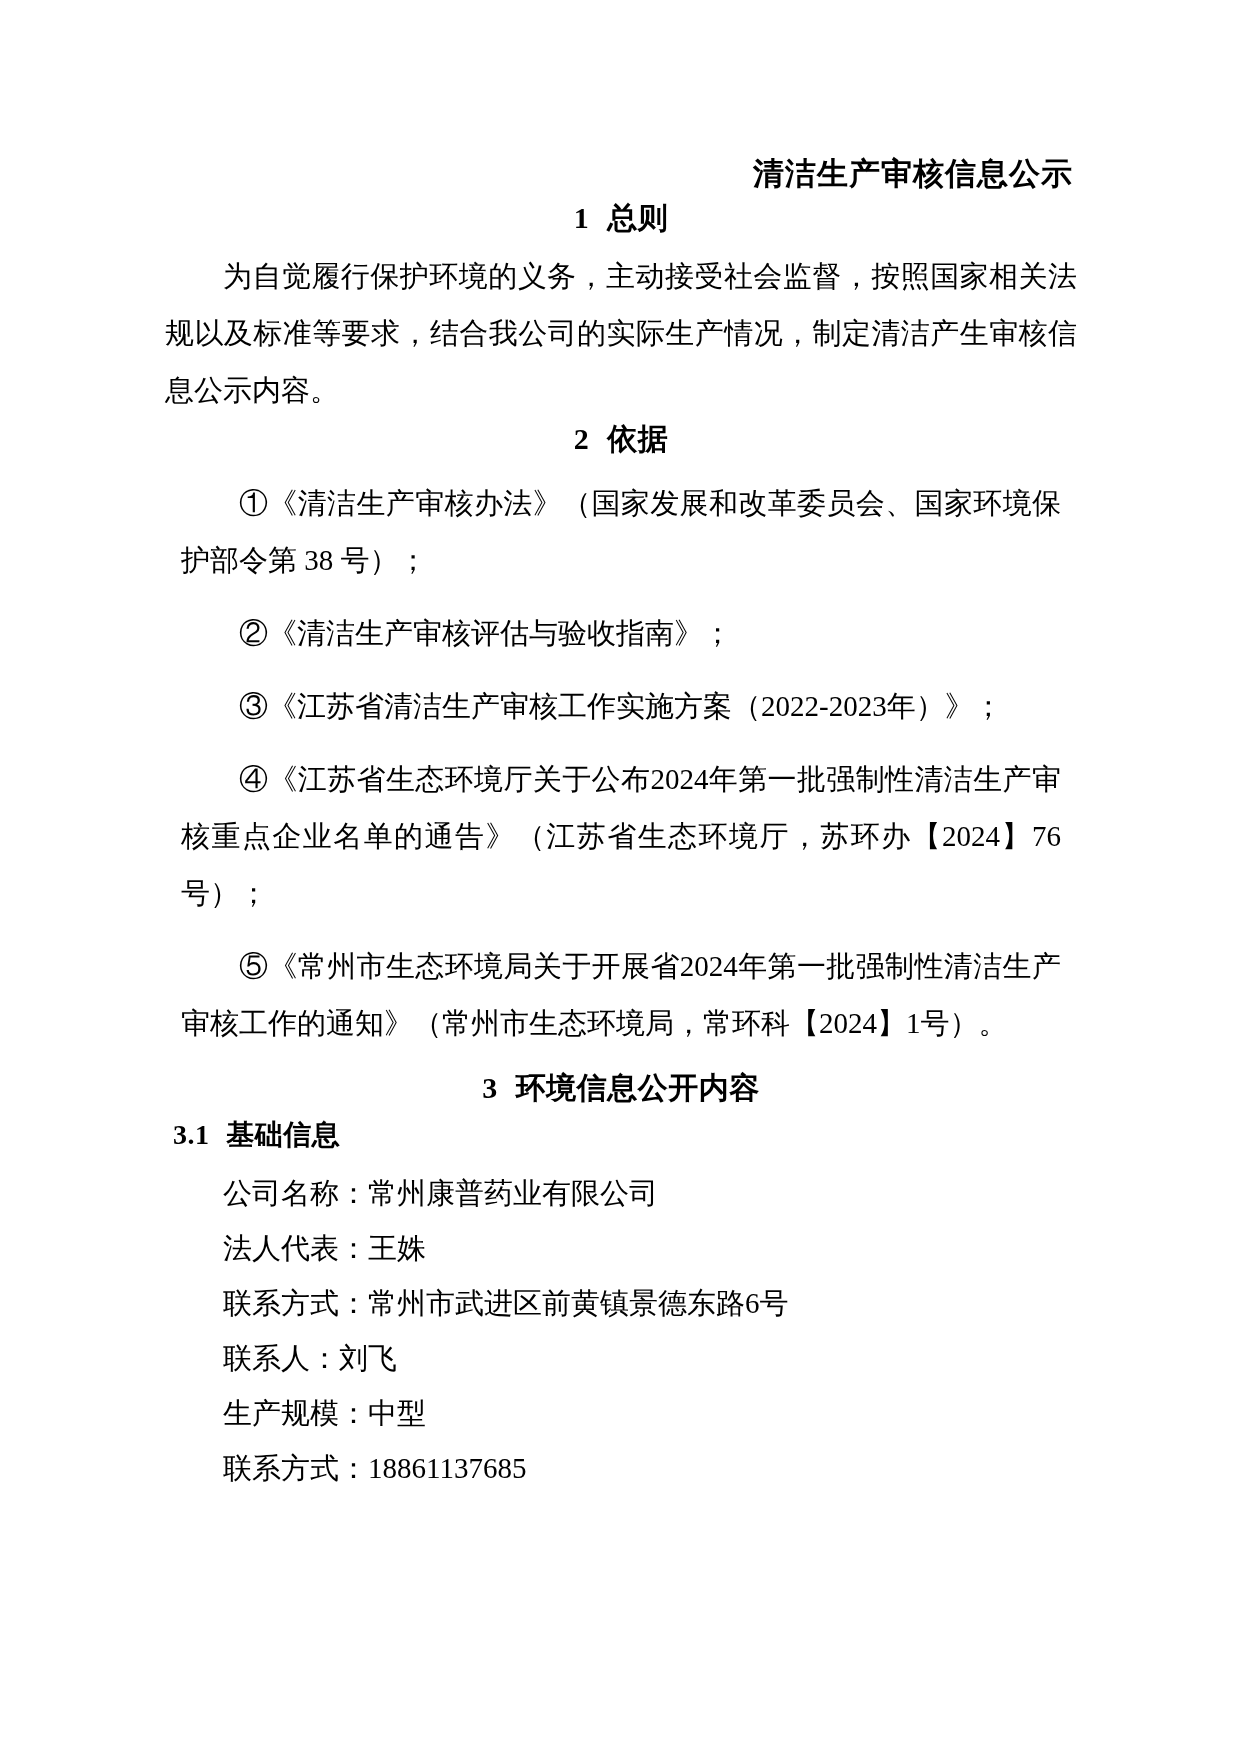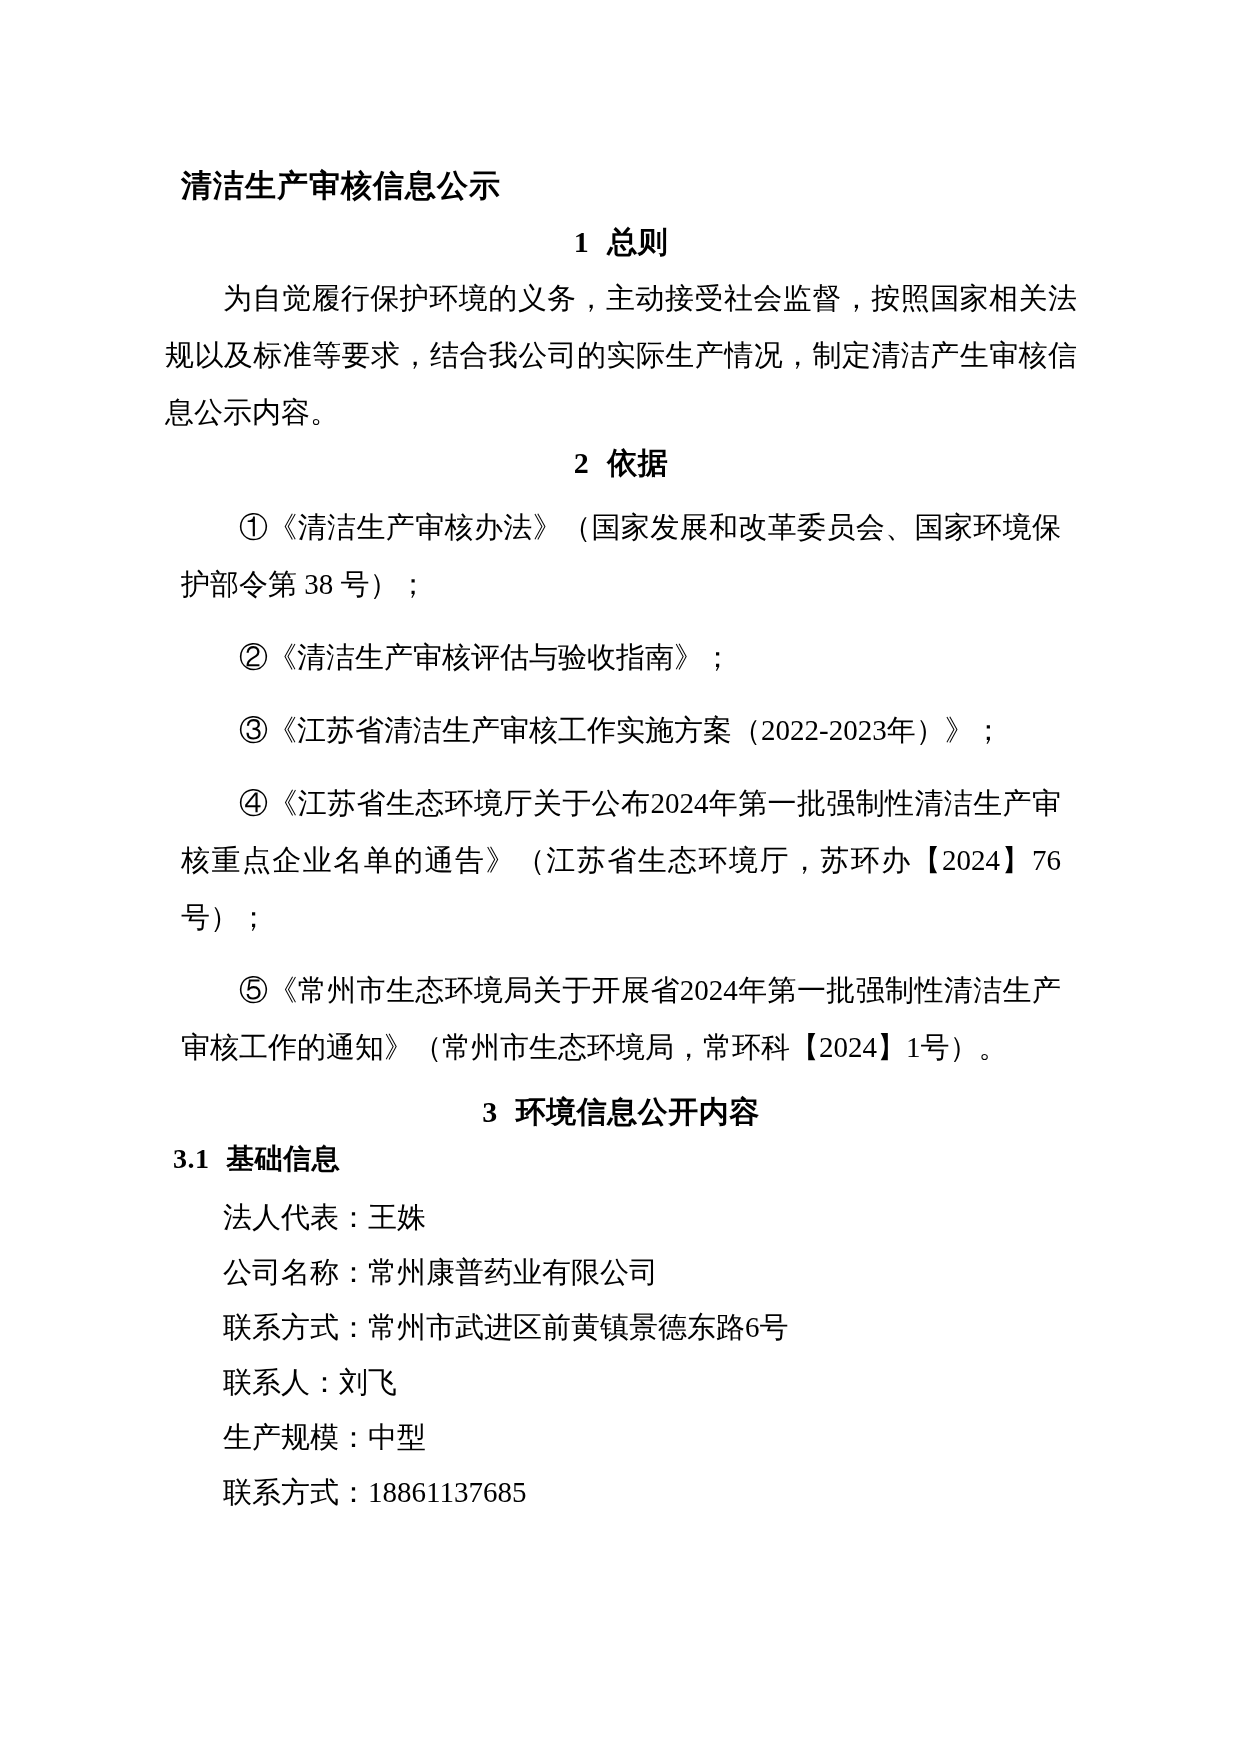--- a/index.html
+++ b/index.html
@@ -13,26 +13,26 @@
     height: 1753px;
     margin: 0 auto;
     background: #ffffff;
     box-sizing: border-box;
     padding: 150px 163px 0 165px;
     font-family: "Liberation Serif", "DejaVu Serif", serif;
     color: #000000;
     overflow: hidden;
   }
   .doc-title {
-    margin: 16px;
+    margin: 4px;
     font-family: "Liberation Sans", "DejaVu Sans", sans-serif;
     font-weight: 900;
     font-size: 31px;
     line-height: 40px;
-    text-align: left;
+    text-align: right;
     letter-spacing: 1px;
   }
   h2.sec-heading {
     margin: 0;
     font-family: "Liberation Sans", "DejaVu Sans", sans-serif;
     font-weight: 900;
     font-size: 30px;
     line-height: 40px;
     letter-spacing: 0.5px;
     text-align: center;
@@ -49,21 +49,20 @@
   .h1-sec { margin-top: 45px; }
   .h2-sec { margin-top: 20px; }
   .h3-sec { margin-top: 25px; }
   .h31-sec { margin-top: 70px; }
   .body-para {
     margin: 10px 0 0 0;
     font-size: 29px;
     line-height: 57px;
     text-align: justify;
     text-indent: 2em;
-    font-family: Liberation Mono, monospace;
   }
   .ref-list {
     margin: 12px 0 0 0;
   }
   .ref-item {
     margin: 16px;
     font-size: 29px;
     line-height: 57px;
     text-align: justify;
     text-indent: 2em;
@@ -105,21 +104,21 @@
 
   <h2 class="sec-heading h3-sec">
     <span class="sec-num">3</span><span>环境信息公开内容</span>
   </h2>
 
   <h3 class="sub-heading h31-sec">
     <span class="sec-num">3.1</span><span>基础信息</span>
   </h3>
 
   <div class="fields">
+    <p class="field-row"><span>公司名称：</span><span>常州康普药业有限公司</span></p>
     <p class="field-row"><span>法人代表：</span><span>王姝</span></p>
-    <p class="field-row"><span>公司名称：</span><span>常州康普药业有限公司</span></p>
     <p class="field-row"><span>联系方式：</span><span>常州市武进区前黄镇景德东路6号</span></p>
     <p class="field-row"><span>联系人：</span><span>刘飞</span></p>
     <p class="field-row"><span>生产规模：</span><span>中型</span></p>
     <p class="field-row"><span>联系方式：</span><span>18861137685</span></p>
   </div>
 
 </div>
 
 </body></html>

